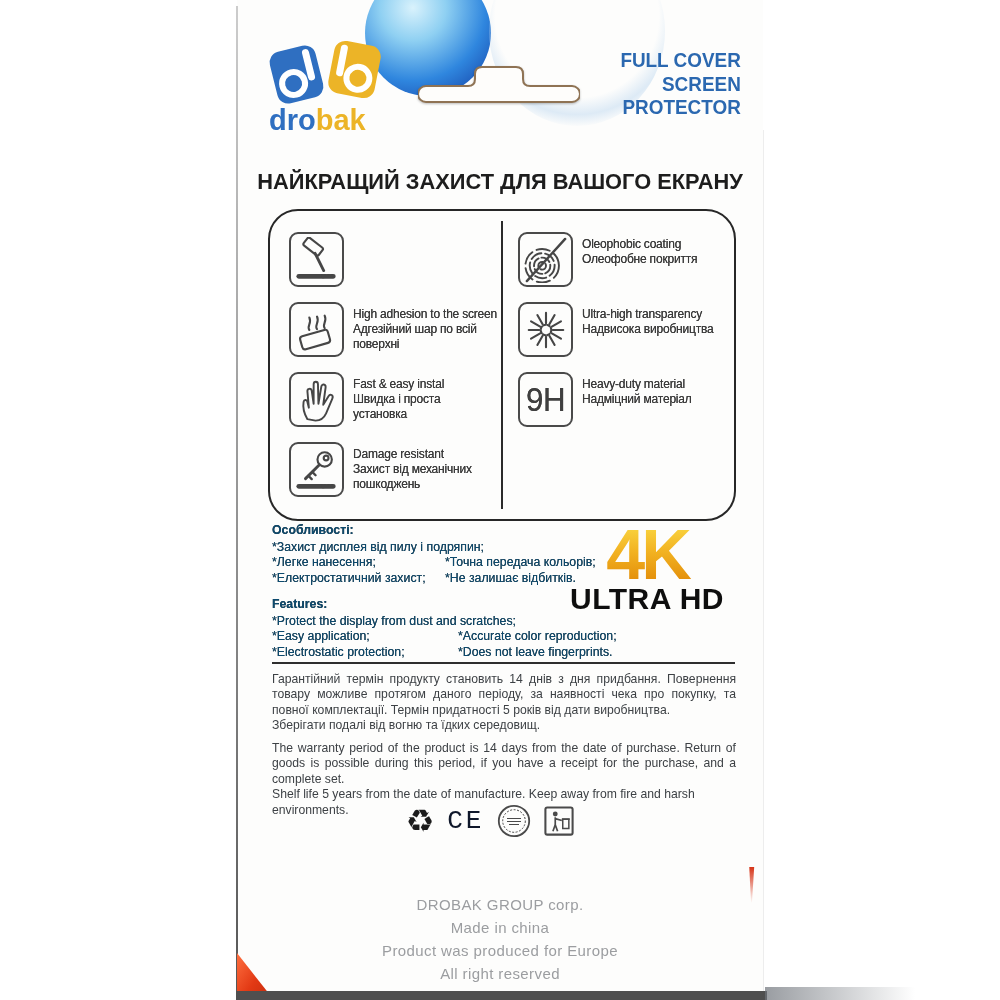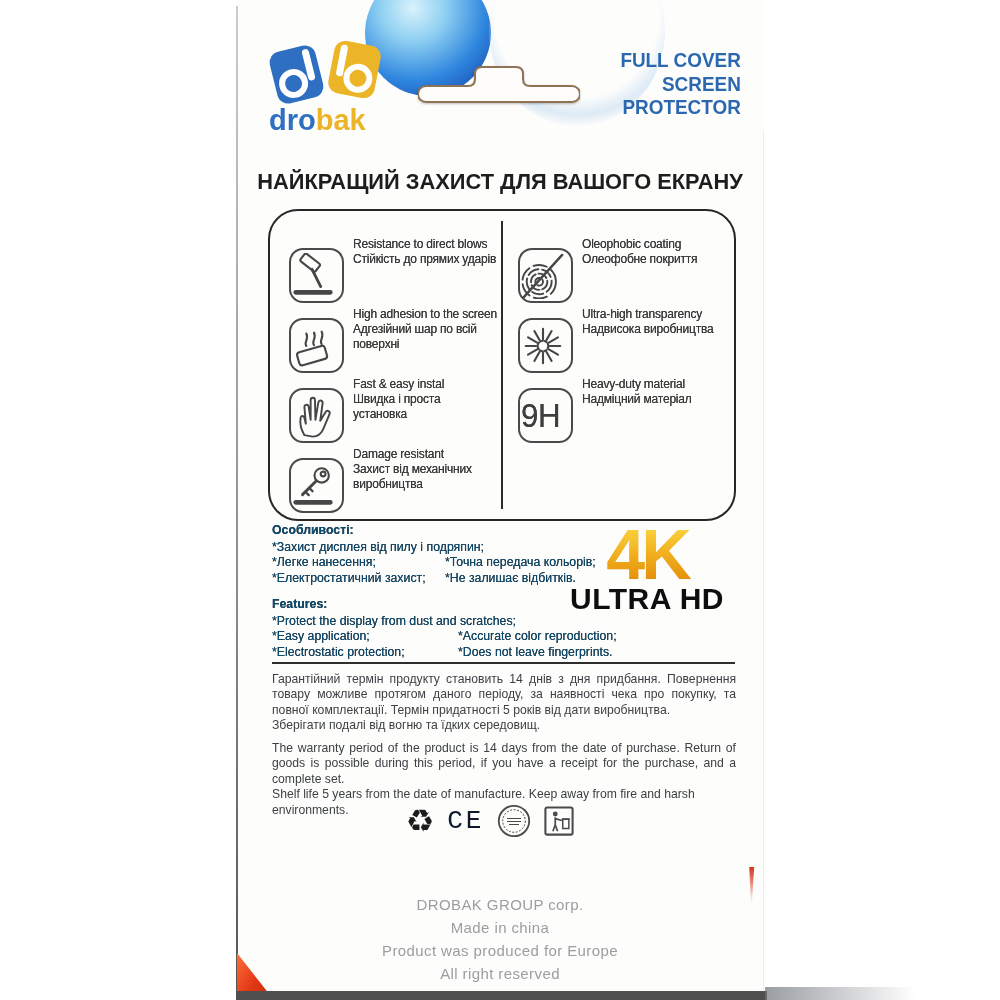--- a/index.html
+++ b/index.html
@@ -41,22 +41,22 @@
   .title{position:absolute;left:0;top:169px;width:100%;text-align:center;font-weight:bold;
     font-size:22.5px;color:#1d1d1d;transform:scaleX(.97);}
 
   .fbox{position:absolute;left:31px;top:209px;width:468px;height:312px;
     border:2.5px solid #272727;border-radius:30px;box-sizing:border-box;}
   .fbox-divider{position:absolute;left:231px;top:10px;bottom:10px;width:2px;background:#2b2b2b;}
   .fcol{position:absolute;top:21px;display:flex;flex-direction:column;gap:15px;}
   .fcol.colL{left:19px;width:208px;}
   .fcol.colR{left:248px;width:212px;}
   .feat{display:flex;gap:9px;height:55px;}
-  .ibox{flex:none;width:55px;height:55px;border:2.3px solid #4a4a4a;border-radius:14px;
-    display:flex;align-items:center;justify-content:flex-start;box-sizing:border-box;margin-top:16px;}
+  .ibox{flex:none;width:55px;height:55px;border:2.3px solid #4a4a4a;border-radius:9px;
+    display:flex;align-items:center;justify-content:center;box-sizing:border-box;}
   .ibox svg{stroke:#464646;fill:none;stroke-linecap:round;stroke-linejoin:round;}
   .ftext{padding-top:5px;font-size:12px;line-height:15px;color:#3b3b3b;letter-spacing:-.2px;
     text-shadow:0 0 .4px #3b3b3b;}
   .ftext .en{white-space:nowrap;}
   .nineh{font-size:33px;color:#3f3f3f;letter-spacing:-.5px;transform:scaleX(.95);text-shadow:0 0 .4px #3f3f3f;}
 
   .list{position:absolute;left:35px;font-size:12.3px;line-height:15.5px;color:#0c4a6e;
     text-shadow:0 0 .3px #2f2f2f;}
   .list .hd{font-weight:bold;margin-bottom:1px;}
   .cols{display:grid;}
@@ -133,24 +133,20 @@
       <div class="fcol colL">
         <div class="feat">
           <div class="ibox">
             <svg width="46" height="46" viewBox="0 0 48 48" stroke-width="2.2">
               <rect x="10" y="5" width="20" height="10" rx="2" transform="rotate(38 20 10)"></rect>
               <path d="M22 17 L31 35" stroke-width="3"></path>
               <path d="M5 41 H30" stroke-width="5"></path>
               <path d="M31 41 H43" stroke-width="5" stroke-dasharray="2 2"></path>
             </svg>
           </div>
-          <div class="ftext">
-            <div class="en">Resistance to direct blows</div>
-            <div class="ua">Стійкість до прямих ударів</div>
-          </div>
         </div>
 
         <div class="feat">
           <div class="ibox">
             <svg width="46" height="46" viewBox="0 0 48 48" stroke-width="2.2">
               <rect x="7" y="27" width="30" height="14" rx="3" transform="rotate(-16 22 34)"></rect>
               <path d="M16 24 C13 20 19 17 16 11"></path>
               <path d="M24 23 C21 19 27 16 24 10"></path>
               <path d="M32 22 C29 18 35 15 32 9"></path>
             </svg>
@@ -179,21 +175,21 @@
               <circle cx="32" cy="13" r="7.5"></circle>
               <circle cx="33.5" cy="11.5" r="2.5"></circle>
               <path d="M26.5 18.5 L12 33" stroke-width="3"></path>
               <path d="M15 30 l3.5 3.5 M19 26 l3.5 3.5" stroke-width="2.5"></path>
               <path d="M5 41 H30" stroke-width="5"></path>
               <path d="M31 41 H43" stroke-width="5" stroke-dasharray="2 2"></path>
             </svg>
           </div>
           <div class="ftext">
             <div class="en">Damage resistant</div>
-            <div class="ua">Захист від механічних виробництва</div>
+            <div class="ua">Захист від механічних пошкоджень</div>
           </div>
         </div>
       </div>
 
       <div class="fcol colR">
 
         <div class="feat">
           <div class="ibox">
             <svg width="46" height="46" viewBox="0 0 48 48" stroke-width="2">
               <circle cx="20" cy="30" r="4" stroke-dasharray="8 3"></circle>

